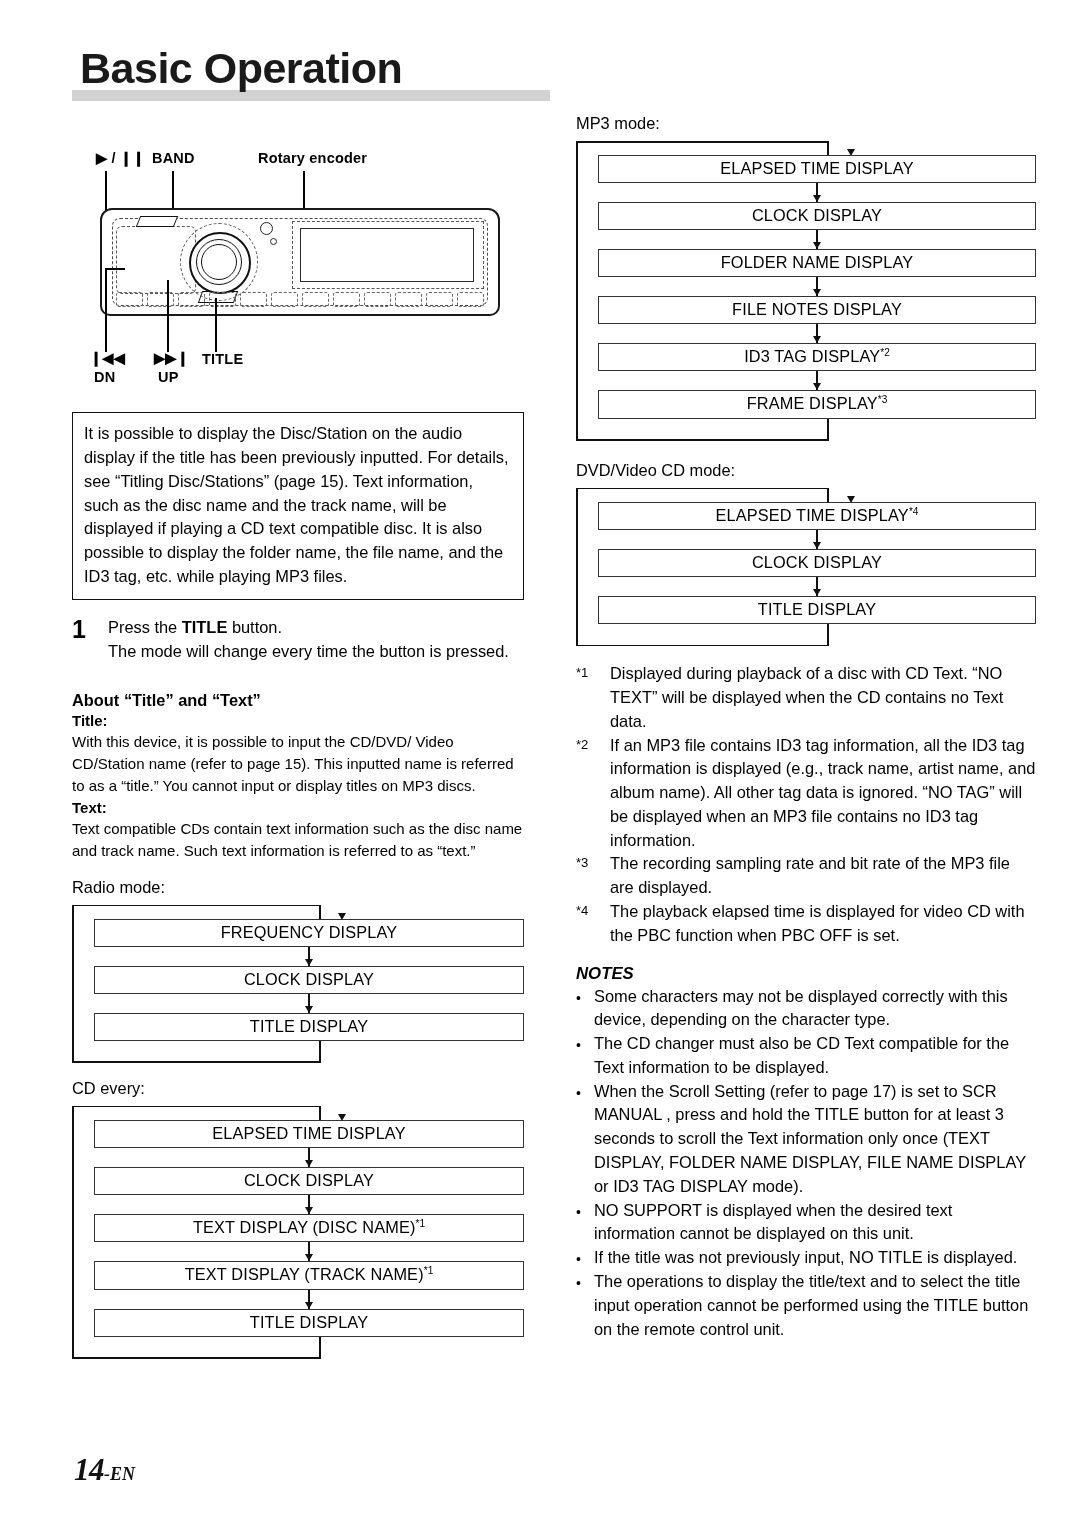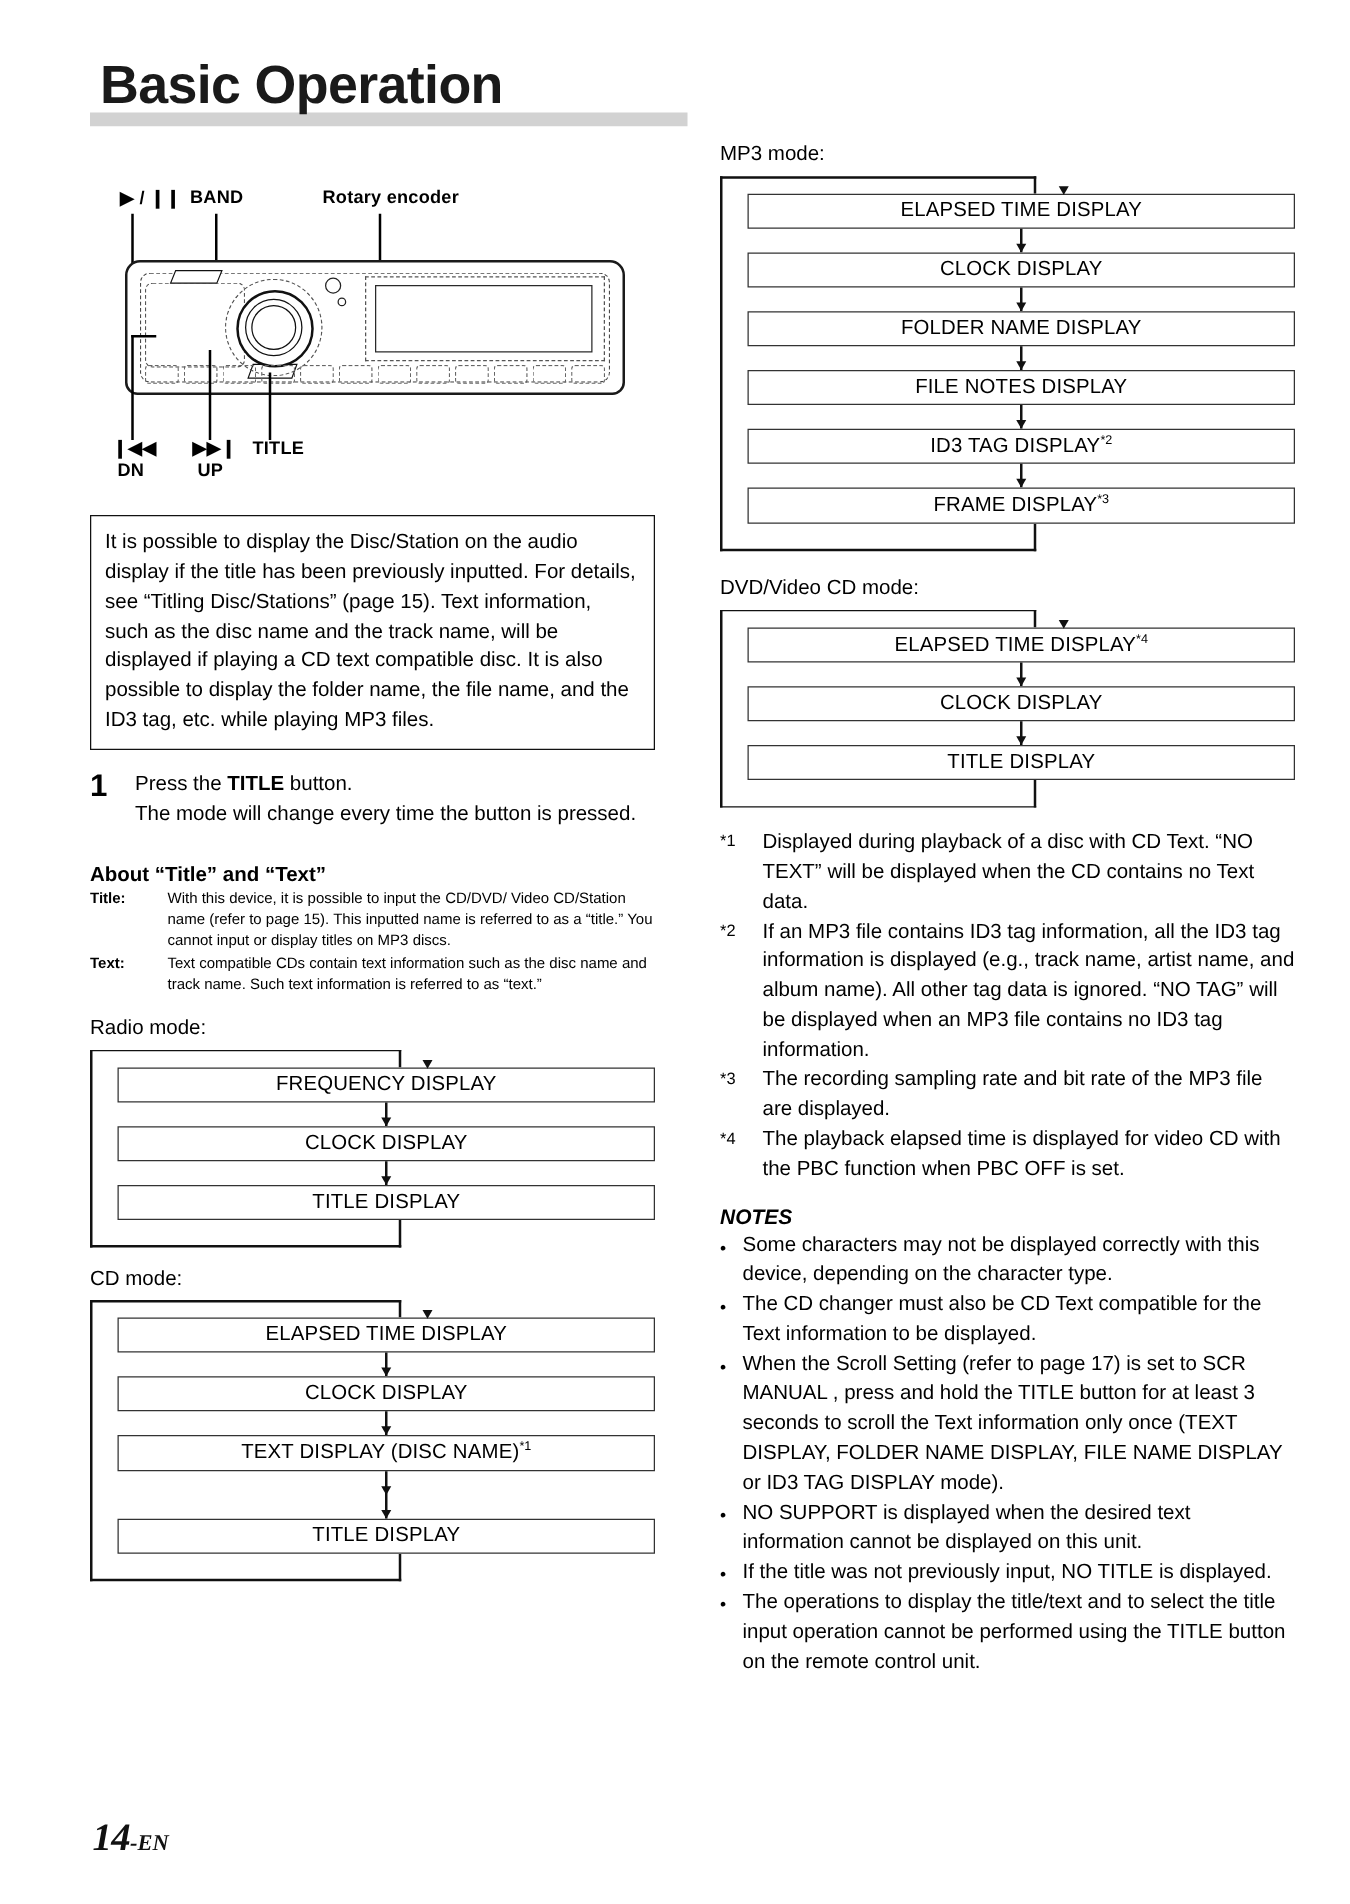--- a/index.html
+++ b/index.html
@@ -236,22 +236,23 @@
   .bold { font-weight: bold; }
 
   
   .about-heading {
     font-size: 16.4px;
     font-weight: bold;
     margin-top: 27px;
   }
   .def-row {
     display: flex;
-    font-size: 12px;
+    font-size: 15px;
     line-height: 1.45;
+    flex-direction: column;
   }
   .def-term {
     font-weight: bold;
     width: 62px;
     flex: none;
   }
   .def-desc { flex: 1; }
 
   
   .flow {
@@ -515,21 +516,21 @@
           <div class="shaft" style="left:calc(50% - 0.8px)"></div>
           <div class="head" style="left:calc(50% - 4.5px)"></div>
         </div>
         <div class="flow-box"><span>TITLE DISPLAY</span></div>
         <div style="position: absolute; left: calc(55% + 20.4px); top: 0px; width: 1.6px; height: 14px;"></div>
         <div style="position: absolute; left: calc(55% + 17.5px); top: 8px; width: 0px; height: 0px; border-left: 4.5px solid transparent; border-right: 4.5px solid transparent; border-top: 7px solid rgb(17, 17, 17);"></div>
       </div>
   </div>
 
   <div class="flow">
-    <div class="flow-caption">CD mode:</div>
+    <div class="flow-caption">CD every:</div>
     <div class="flow-diagram">
         <div class="flow-loop">
           <div class="loop-vert"></div>
           <div class="loop-top" style="width:55%"></div>
           <div class="loop-bot" style="width:55%"></div>
           <div class="loop-stub-top" style="left:calc(55% - 1.6px)"></div>
           <div class="loop-stub-bot" style="left:calc(55% - 1.6px)"></div>
         </div>
         <div class="flow-box"><span>ELAPSED TIME DISPLAY</span></div>
         <div class="flow-arrow">
@@ -539,20 +540,21 @@
         <div class="flow-box"><span>CLOCK DISPLAY</span></div>
         <div class="flow-arrow">
           <div class="shaft" style="left:calc(50% - 0.8px)"></div>
           <div class="head" style="left:calc(50% - 4.5px)"></div>
         </div>
         <div class="flow-box"><span>TEXT DISPLAY (DISC NAME)</span><sup>*1</sup></div>
         <div class="flow-arrow">
           <div class="shaft" style="left:calc(50% - 0.8px)"></div>
           <div class="head" style="left:calc(50% - 4.5px)"></div>
         </div>
+        <div class="flow-box"><span>TEXT DISPLAY (TRACK NAME)</span><sup>*1</sup></div>
         <div class="flow-arrow">
           <div class="shaft" style="left:calc(50% - 0.8px)"></div>
           <div class="head" style="left:calc(50% - 4.5px)"></div>
         </div>
         <div class="flow-box"><span>TITLE DISPLAY</span></div>
         <div style="position: absolute; left: calc(55% + 20.4px); top: 0px; width: 1.6px; height: 14px;"></div>
         <div style="position: absolute; left: calc(55% + 17.5px); top: 8px; width: 0px; height: 0px; border-left: 4.5px solid transparent; border-right: 4.5px solid transparent; border-top: 7px solid rgb(17, 17, 17);"></div>
       </div>
   </div>
 

